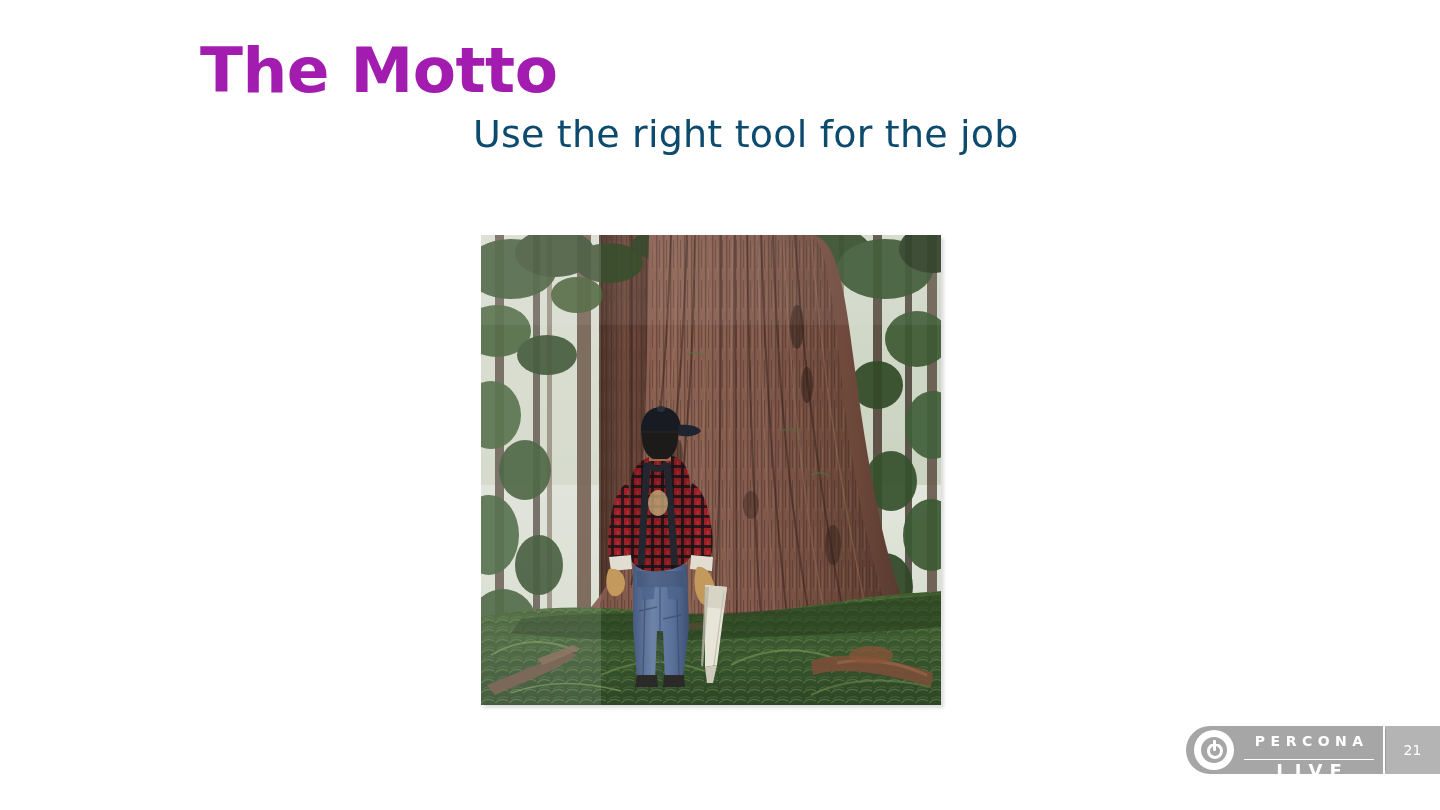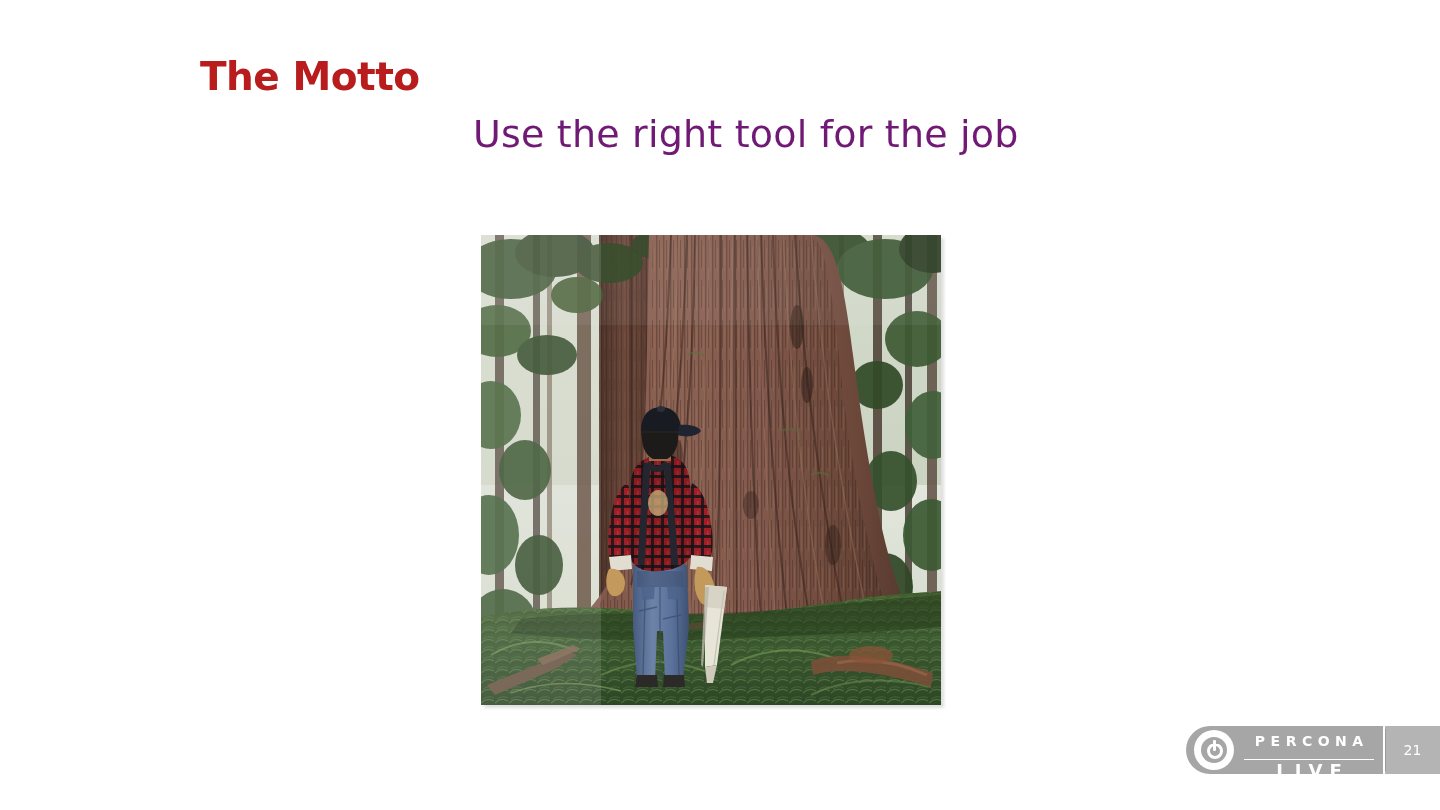--- a/index.html
+++ b/index.html
@@ -14,38 +14,37 @@
     overflow: hidden;
     font-family: "DejaVu Sans", "Liberation Sans", sans-serif;
   }
 
   
   #slide-title {
     position: absolute;
     left: 200px;
     top: 36px;
     font-family: "DejaVu Sans", "Liberation Sans", sans-serif;
-    font-size: 39px;
+    font-size: 63px;
     font-weight: bold;
     letter-spacing: -0.5px;
-    color: #b91c1c;
+    color: #a21caf;
     line-height: 1.1;
     white-space: nowrap;
-    margin-top: 20px;
   }
 
   
   #slide-subtitle {
     position: absolute;
     left: 473px;
     top: 112px;
     font-family: "DejaVu Sans", "Liberation Sans", sans-serif;
     font-size: 38px;
     font-weight: normal;
-    color: #701a75;
+    color: #0c4a6e;
     letter-spacing: 0.2px;
     line-height: 1.2;
     white-space: nowrap;
   }
 
   
   #photo-frame {
     position: absolute;
     left: 481px;
     top: 235px;

